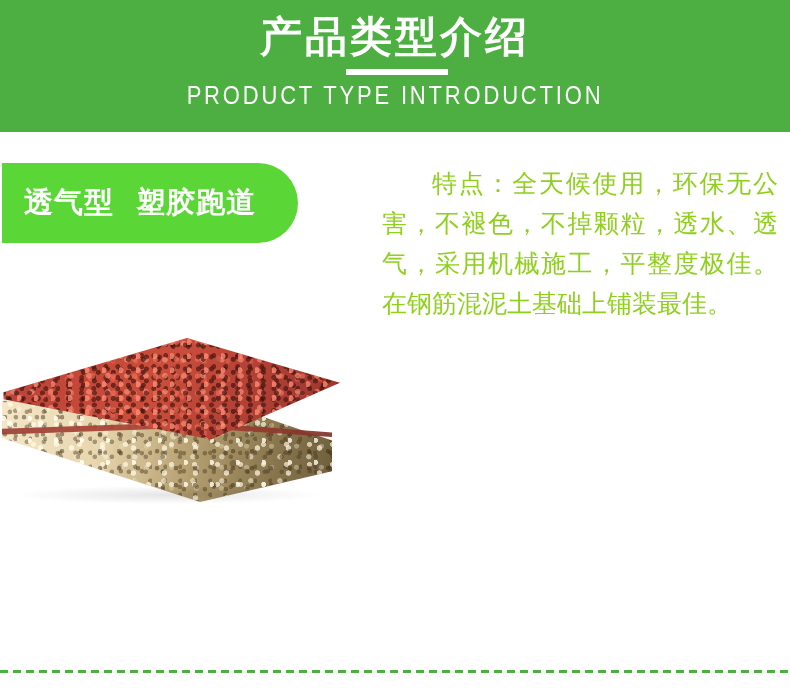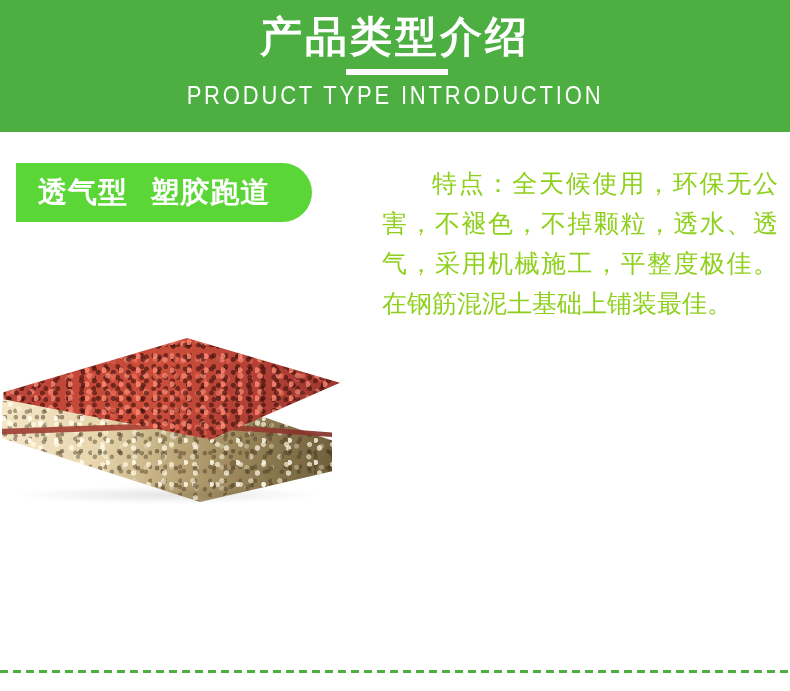--- a/index.html
+++ b/index.html
@@ -39,22 +39,22 @@
     font-size:25px;
     font-weight:300;
     letter-spacing:3.2px;
     line-height:30px;
     transform:scaleX(0.88);
     font-family:"Liberation Sans","DejaVu Sans",sans-serif;
   }
 
   
   .badge{
-    position:absolute; left:16px; top:163px;
-    width:296px; height:59px;
+    position:absolute; left:2px; top:163px;
+    width:296px; height:80px;
     background:#5bd637;
     border-radius:0 44px 44px 0;
     display:flex; align-items:center;
   }
   .badge-label{
     color:#ffffff;
     font-size:29px;
     font-weight:700;
     letter-spacing:1px;
     padding-left:22px;

